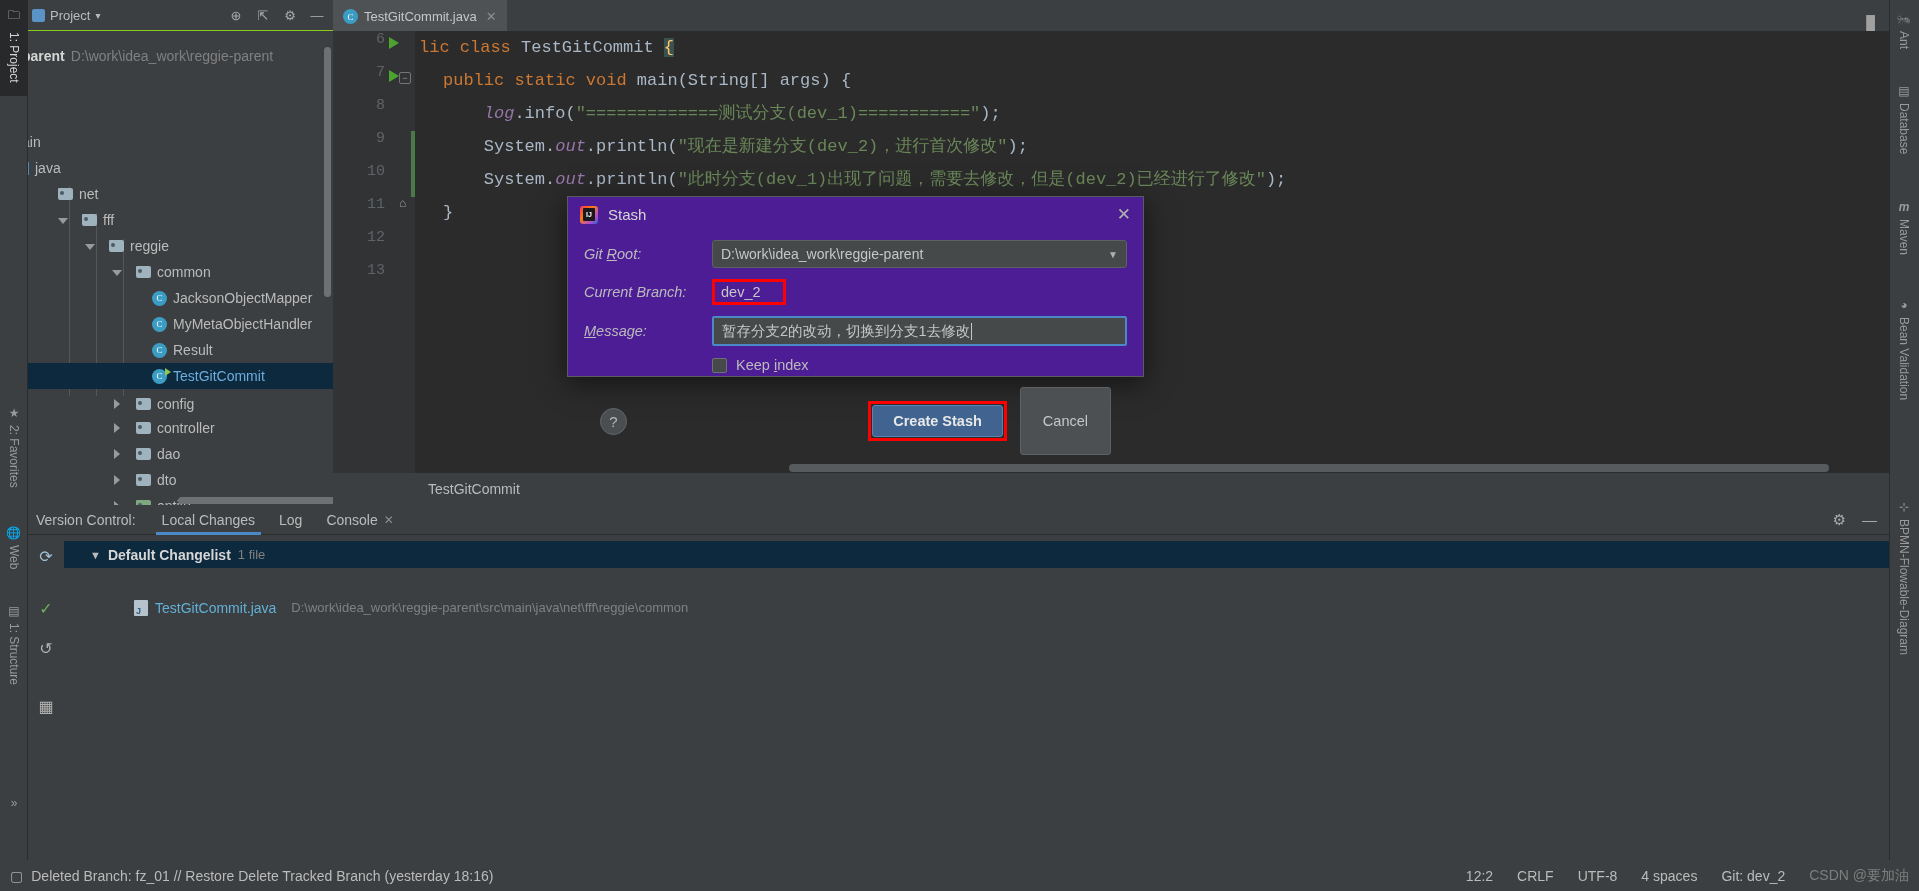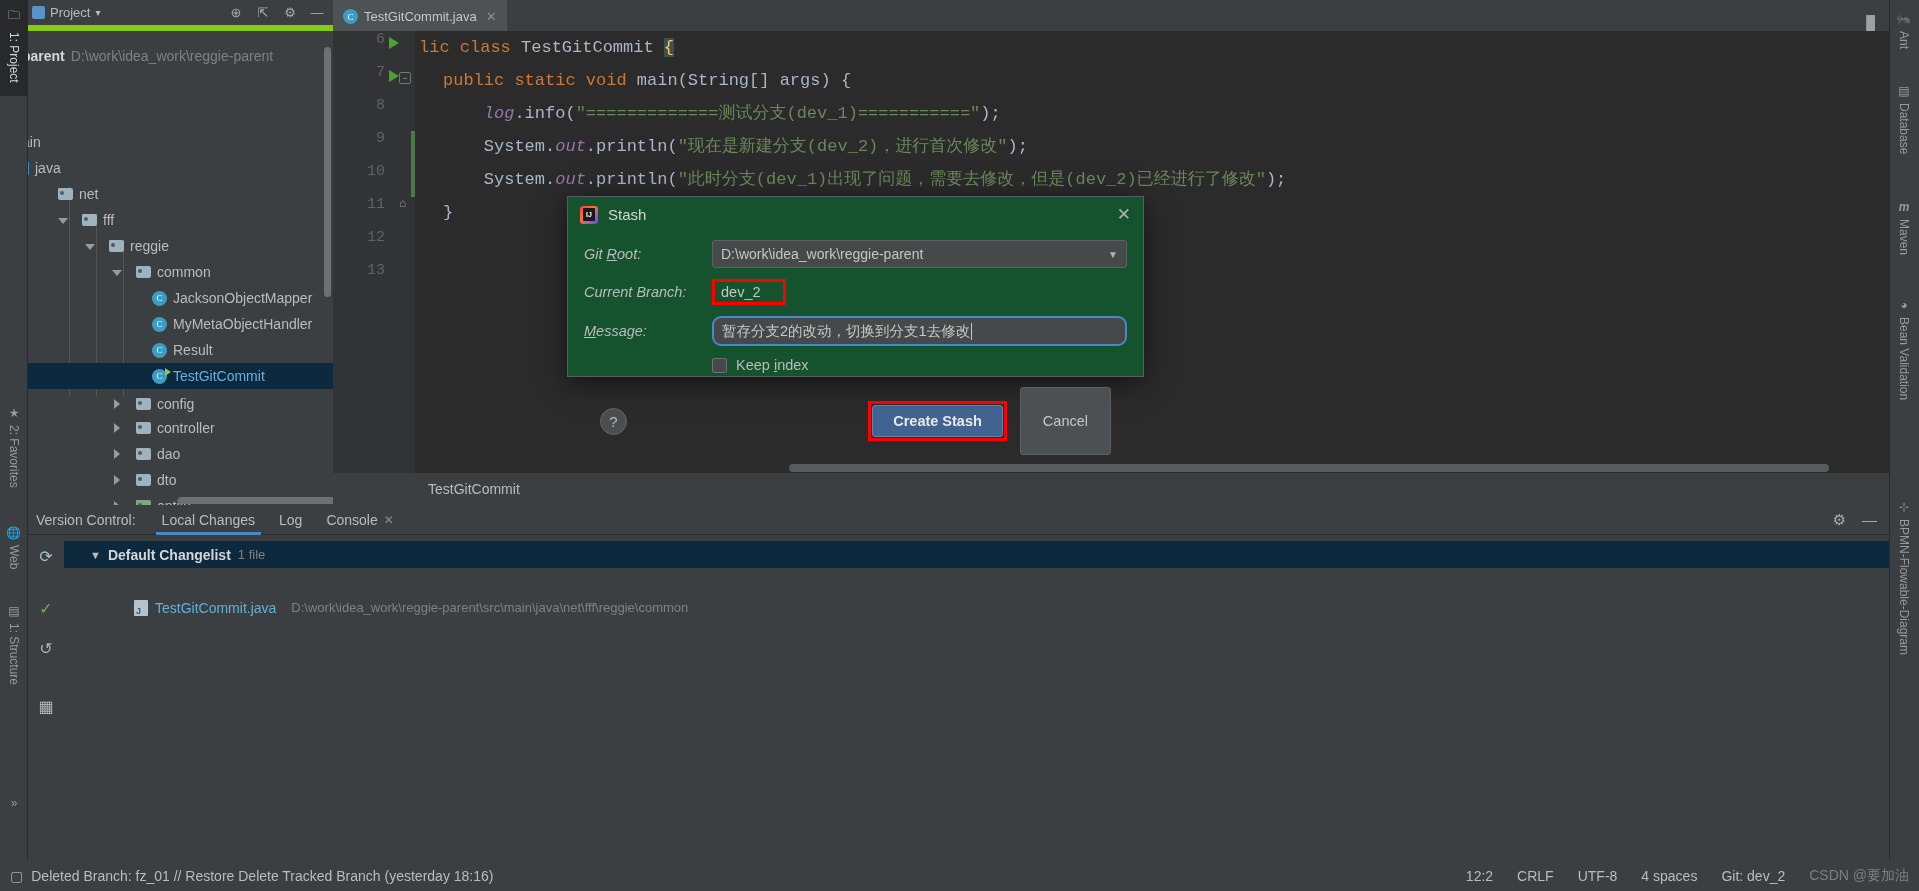--- a/index.html
+++ b/index.html
@@ -43,21 +43,21 @@
   .rtab .gl { writing-mode:horizontal-tb; font-size:12px; }
 
   
   .projpanel {
     position:absolute; left:28px; top:0; width:305px; height:505px;
     background:#3c3f41;
   }
   .projheader {
     height:31px; display:flex; align-items:center;
     padding:0 4px; gap:9px; background:#3c3f41;
-    border-bottom:6px solid #84cc16;
+    border-bottom:1px solid #84cc16;
     text-align:right;
   }
   .projtitle { font-size:13px; color:#bbb; display:flex; align-items:center; gap:5px; }
   .ic-sq { width:13px; height:13px; background:#5a93c7; border-radius:2px; display:inline-block; }
   .hdr-icons { margin-left:auto; display:flex; align-items:center; gap:11px; padding-right:4px; }
   .hdr-ic { width:16px; height:16px; color:#a9a9a9; display:flex; align-items:center; justify-content:center; font-size:13px; }
 
   .projbody { position:relative; height:474px; background:#3c3f41; overflow:hidden; }
   .treerow {
     position:absolute; left:0; right:0; height:26px;
@@ -203,21 +203,21 @@
     font-size:14px; color:#bbb; gap:0;
   }
   .sb-left { display:flex; align-items:center; gap:8px; }
   .sb-right { margin-left:auto; display:flex; align-items:center; gap:24px; padding-right:10px; }
   .watermark { color:#7e7e7e; font-size:14px; display:flex; align-items:center; gap:4px; }
 
   
   .overlay { position:absolute; inset:0; }
   .dialog {
     position:absolute; left:567px; top:196px; width:577px; height:181px;
-    background:#14532d; border:1px solid #5a5d5f;
+    background:#4c1d95; border:1px solid #5a5d5f;
     box-shadow:0 6px 26px rgba(0,0,0,.55);
   }
   .dlg-title {
     height:35px; display:flex; align-items:center; padding:0 12px; gap:10px;
     font-size:15px; color:#d6d6d6;
   }
   .ijicon {
     width:18px;height:18px;border-radius:3px;flex:0 0 auto;
     background:linear-gradient(135deg,#fe315d 0%,#f97a12 38%,#b24ad3 75%,#1b6ac9 100%);
     position:relative;
@@ -236,21 +236,21 @@
     border-radius:3px; display:flex; align-items:center; padding:0 8px;
     font-size:14px; color:#c6c6c6;
   }
   .combo .caret { margin-left:auto; color:#b0b0b0; font-size:10px; }
   .branchval {
     font-size:14.5px; color:#c6c6c6; padding:2px 6px;
   }
   .redbox { border:3px solid #ff0000; display:inline-block; }
   .msginput {
     flex:1; height:30px; background:#45494a; border:2px solid #4a88c7;
-    border-radius:9px; display:flex; align-items:center; padding:0 8px;
+    border-radius:2px; display:flex; align-items:center; padding:0 8px;
     font-size:14.5px; color:#c6c6c6;
   }
   .caret-blink { width:1px; height:17px; background:#c6c6c6; margin-left:1px; }
   .checkrow { display:flex; align-items:center; gap:9px; padding-left:128px; margin-bottom:14px; }
   .cbox { width:15px;height:15px;border:1px solid #6e7174;background:#45494a;border-radius:2px; }
   .checklabel { font-size:14.5px; color:#bbb; }
   .dlg-foot { display:flex; align-items:center; padding:0 16px; margin-top:6px; }
   .helpbtn {
     width:27px;height:27px;border-radius:50%;background:#4a4e50;border:1px solid #63666a;
     color:#b8b8b8;font-size:15px;display:flex;align-items:center;justify-content:center;

